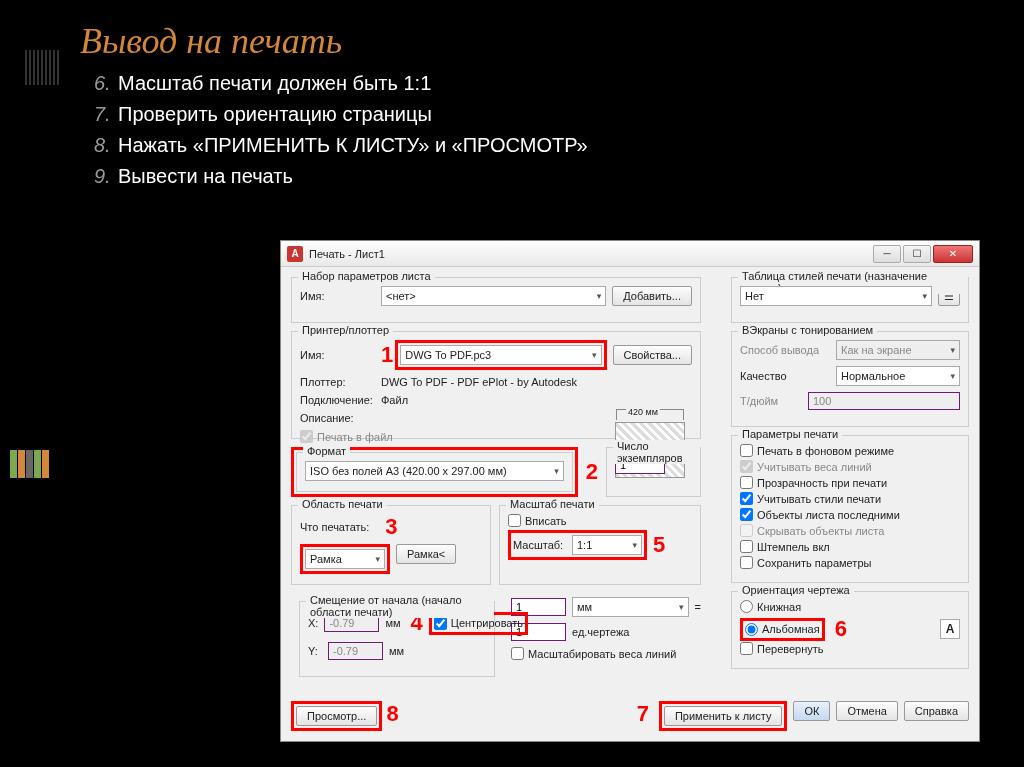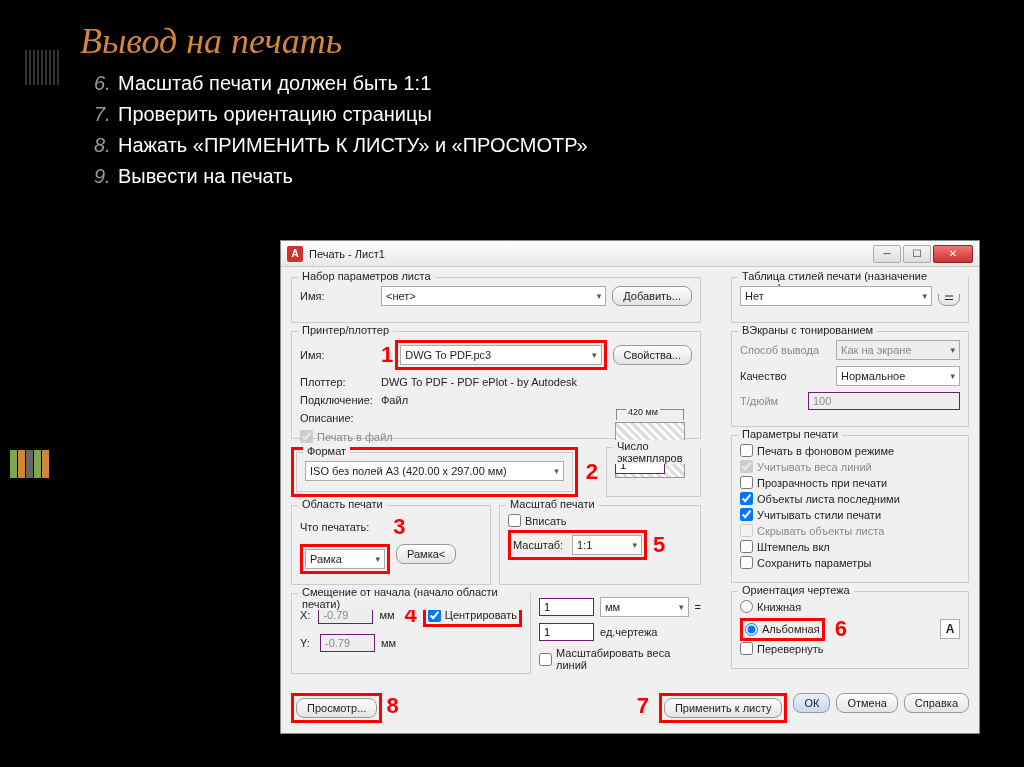--- a/index.html
+++ b/index.html
@@ -24,21 +24,21 @@
 .left-col { width: 410px; }
 .right-col { width: 260px; padding-left: 22px; }
 .group { border: 1px solid #ccc; padding: 8px 8px 10px 8px; margin-bottom: 8px; position: relative; }
 .group-title { position: absolute; top: -8px; left: 6px; background: #f0f0f0; padding: 0 4px; font-size: 11px; }
 .row { display: flex; align-items: center; margin-bottom: 6px; gap: 6px; }
 .row label { width: 75px; font-size: 11px; }
 .row .val { font-size: 11px; }
 .dropdown { flex: 1; height: 20px; border: 1px solid #aaa; background: #fff; padding: 0 16px 0 4px; font-size: 11px; position: relative; display: flex; align-items: center; }
 .dropdown::after { content: "▾"; position: absolute; right: 4px; font-size: 9px; color: #555; }
 .dropdown.disabled { background: #eee; color: #888; }
-.dbtn { height: 20px; padding: 0 10px; border: 1px solid #999; background: linear-gradient(#fdfdfd,#e4e4e4); border-radius: 8px; font-size: 11px; display: flex; align-items: center; }
+.dbtn { height: 20px; padding: 0 10px; border: 1px solid #999; background: linear-gradient(#fdfdfd,#e4e4e4); border-radius: 2px; font-size: 11px; display: flex; align-items: center; }
 .chk { display: flex; align-items: center; gap: 4px; font-size: 11px; margin-bottom: 3px; }
 .chk input { width: 13px; height: 13px; }
 .txt { height: 18px; border: 1px solid #701a75; background: #fff; padding: 0 4px; font-size: 11px; }
 .txt.ds { background: #eee; color: #888; }
 .redbox { border: 3px solid #f00; padding: 2px; }
 .rednum { color: #f00; font-size: 22px; font-weight: bold; }
 .btn-row { display: flex; gap: 6px; justify-content: flex-end; padding: 6px 10px 10px; }
 .preview-box { width: 70px; height: 56px; border: 1px solid #999; background: repeating-linear-gradient(45deg,#ddd,#ddd 3px,#fff 3px,#fff 6px); position: absolute; right: 15px; top: 90px; }
 .preview-box::before { content: ""; position: absolute; top: -14px; left: 0; right: 0; height: 10px; border-left: 1px solid #888; border-right: 1px solid #888; border-top: 1px solid #888; }
 .preview-lbl { position: absolute; top: -16px; left: 10px; font-size: 9px; background: #f0f0f0; padding: 0 2px; }
@@ -126,21 +126,21 @@
         <span class="rednum" style="align-self:center">2</span>
         <div class="group" style="width:95px;margin:0">
           <div class="group-title">Число экземпляров</div>
           <input class="txt" style="width: 50px;" value="1">
         </div>
       </div>
 
       <div style="display:flex;gap:8px;margin-top:8px">
         <div class="group" style="width:200px;margin:0">
           <div class="group-title">Область печати</div>
-          <div style="display:flex;align-items:center;gap:24px">
+          <div style="display:flex;align-items:center;gap:16px">
               <span class="val">Что печатать:</span>
               <span class="rednum">3</span>
             </div>
           <div style="display:flex;gap:6px;margin-top:4px">
             <div class="redbox">
                 <div class="dropdown" style="width:80px">Рамка</div>
               </div>
             <div class="dbtn">Рамка&lt;</div>
           </div>
         </div>
@@ -154,21 +154,21 @@
             <div class="redbox" style="display:flex;gap:4px;align-items:center">
               <label style="width:55px">Масштаб:</label>
               <div class="dropdown" style="width:70px">1:1</div>
             </div>
             <span class="rednum">5</span>
           </div>
         </div>
       </div>
 
       <div style="display:flex;gap:8px;margin-top:8px">
-        <div class="group" style="width:240px;margin:0">
+        <div class="group" style="width:196px;margin:8px">
           <div class="group-title">Смещение от начала (начало области печати)</div>
           <div class="row">
             <label style="width:14px">X:</label>
             <input class="txt ds" style="width: 55px;" value="-0.79">
             <span class="val">мм</span>
             <span class="rednum" style="margin-left:4px">4</span>
             <div class="redbox">
                 <div class="chk" style="margin:0">
                   <input type="checkbox" checked="" style="">
                   <span>Центрировать</span>
@@ -231,25 +231,25 @@
         <div class="chk" style="color:#888">
             <input type="checkbox" checked="" disabled="" style="">
             <span>Учитывать веса линий</span>
           </div>
         <div class="chk">
             <input type="checkbox" style="">
             <span>Прозрачность при печати</span>
           </div>
         <div class="chk">
             <input type="checkbox" checked="" style="">
+            <span>Учитывать стили печати</span>
+          </div>
+        <div class="chk">
+            <input type="checkbox" checked="" style="">
             <span>Объекты листа последними</span>
-          </div>
-        <div class="chk">
-            <input type="checkbox" checked="" style="">
-            <span>Учитывать стили печати</span>
           </div>
         <div class="chk" style="color:#888">
             <input type="checkbox" disabled="" style="">
             <span>Скрывать объекты листа</span>
           </div>
         <div class="chk">
             <input type="checkbox" style="">
             <span>Штемпель вкл</span>
           </div>
         <div class="chk">

